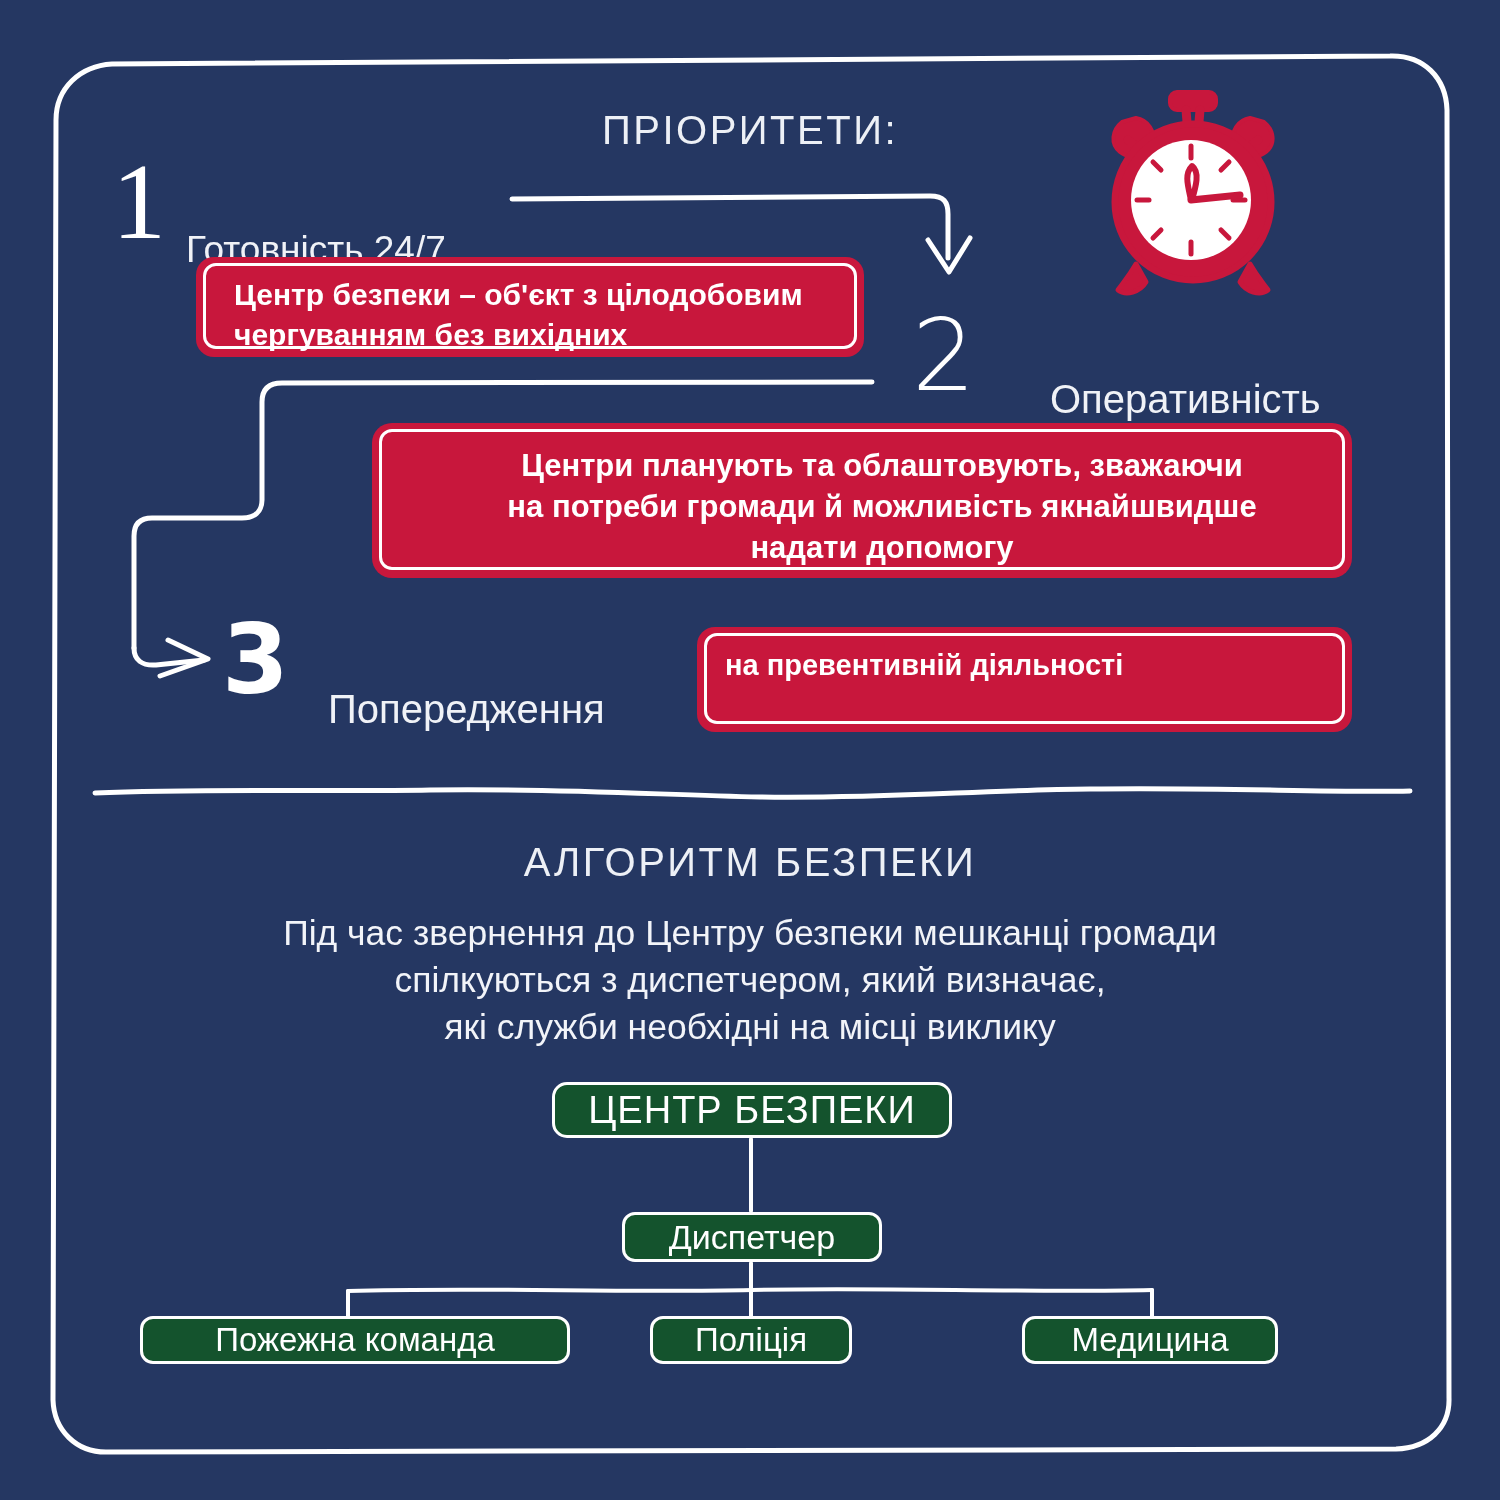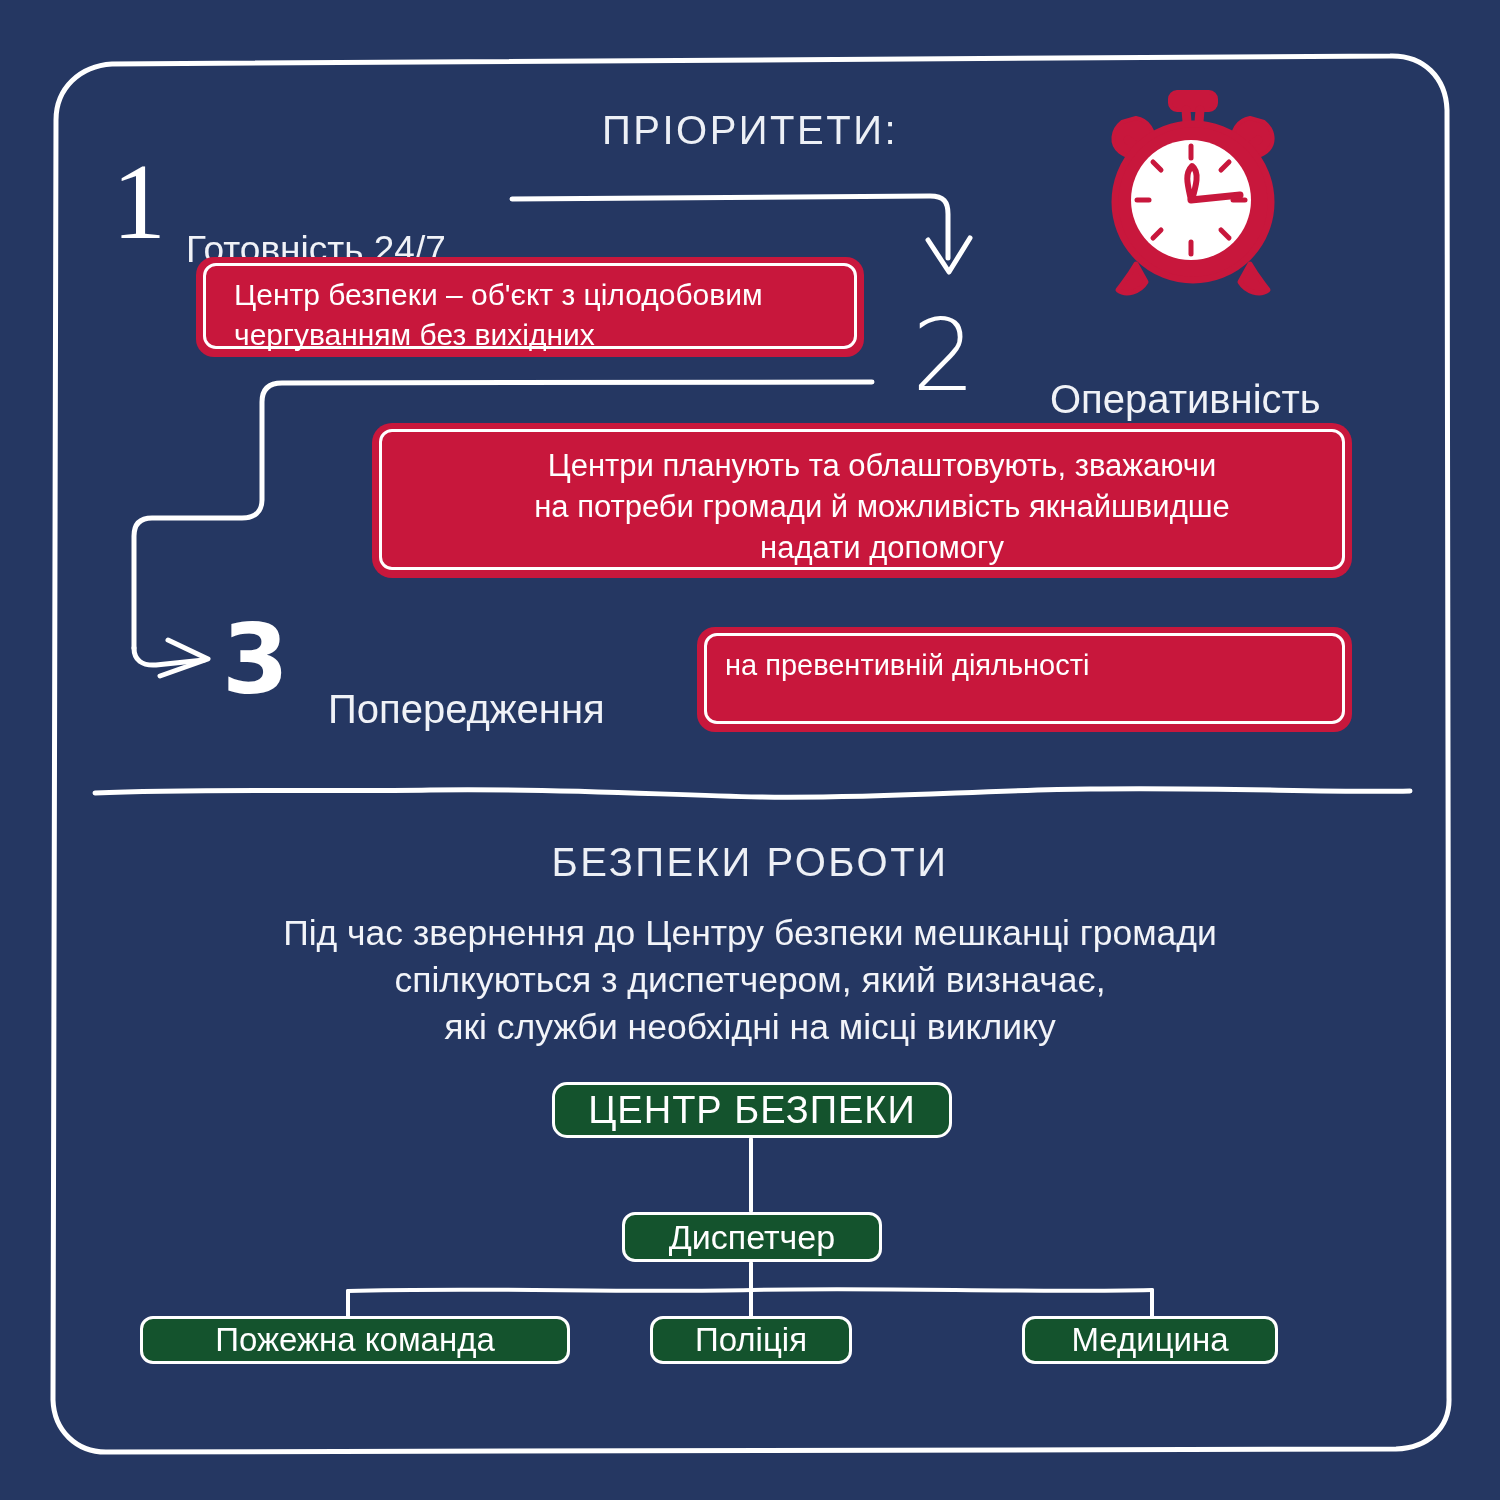--- a/index.html
+++ b/index.html
@@ -77,20 +77,21 @@
   #step-label-1 { left: 186px; top: 182px; font-size: 37px; }
   #step-label-2 { left: 1050px; top: 330px; font-size: 40px; }
   #step-label-3 { left: 328px; top: 640px; font-size: 40px; }
 
   
   .redbox {
     background: #C8173C;
     border-radius: 16px;
     box-sizing: border-box;
     color: #FFFFFF;
+    font-weight: bold;
   }
   .redbox .inner-outline {
     position: absolute;
     left: 7px; right: 7px; top: 6px; bottom: 8px;
     border: 3px solid #FFFFFF;
     border-radius: 13px;
     pointer-events: none;
   }
   .redbox .txt {
     position: relative;
@@ -262,21 +263,21 @@
     </div>
   </div>
 
   <div class="abs redbox" id="redbox-3">
     <div class="inner-outline"></div>
     <div class="txt">
       <div>на превентивній діяльності</div>
     </div>
   </div>
 
-  <div class="abs" id="algorithm-title">БЕЗПЕКИ РОБОТИ</div>
+  <div class="abs" id="algorithm-title">АЛГОРИТМ БЕЗПЕКИ</div>
   <div class="abs" id="algorithm-desc">
     <div>Під час звернення до Центру безпеки мешканці громади</div>
     <div>спілкуються з диспетчером, який визначає,</div>
     <div>які служби необхідні на місці виклику</div>
   </div>
 
   <div class="abs node" id="node-center">ЦЕНТР БЕЗПЕКИ</div>
   <div class="abs node" id="node-fire">Пожежна команда</div>
   <div class="abs node" id="node-dispatcher">Диспетчер</div>
   <div class="abs node" id="node-police">Поліція</div>

